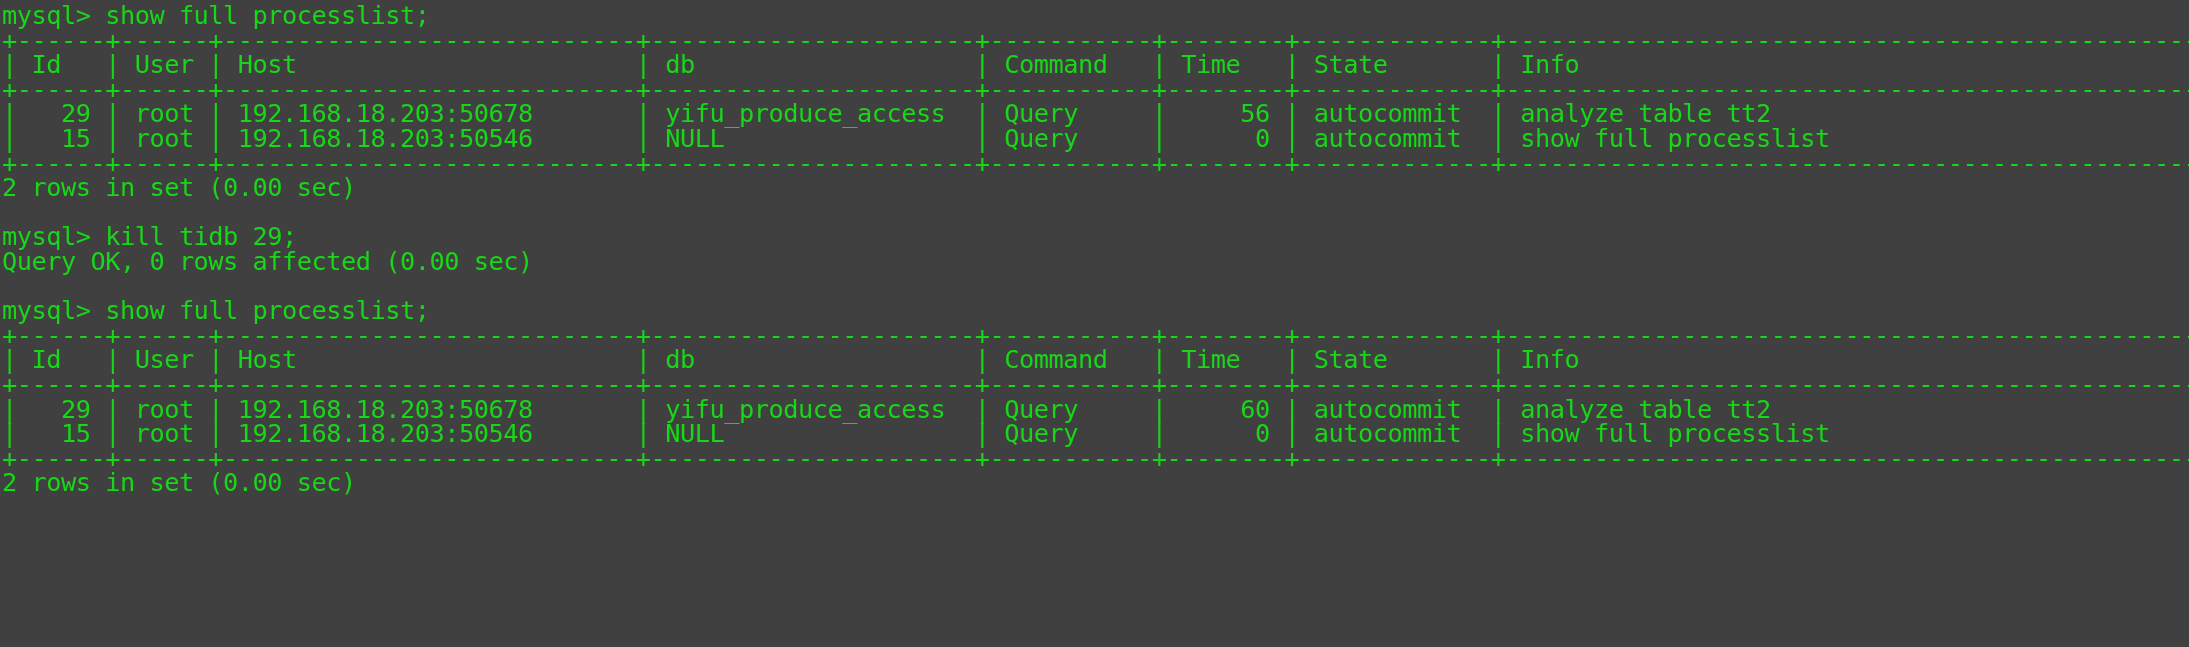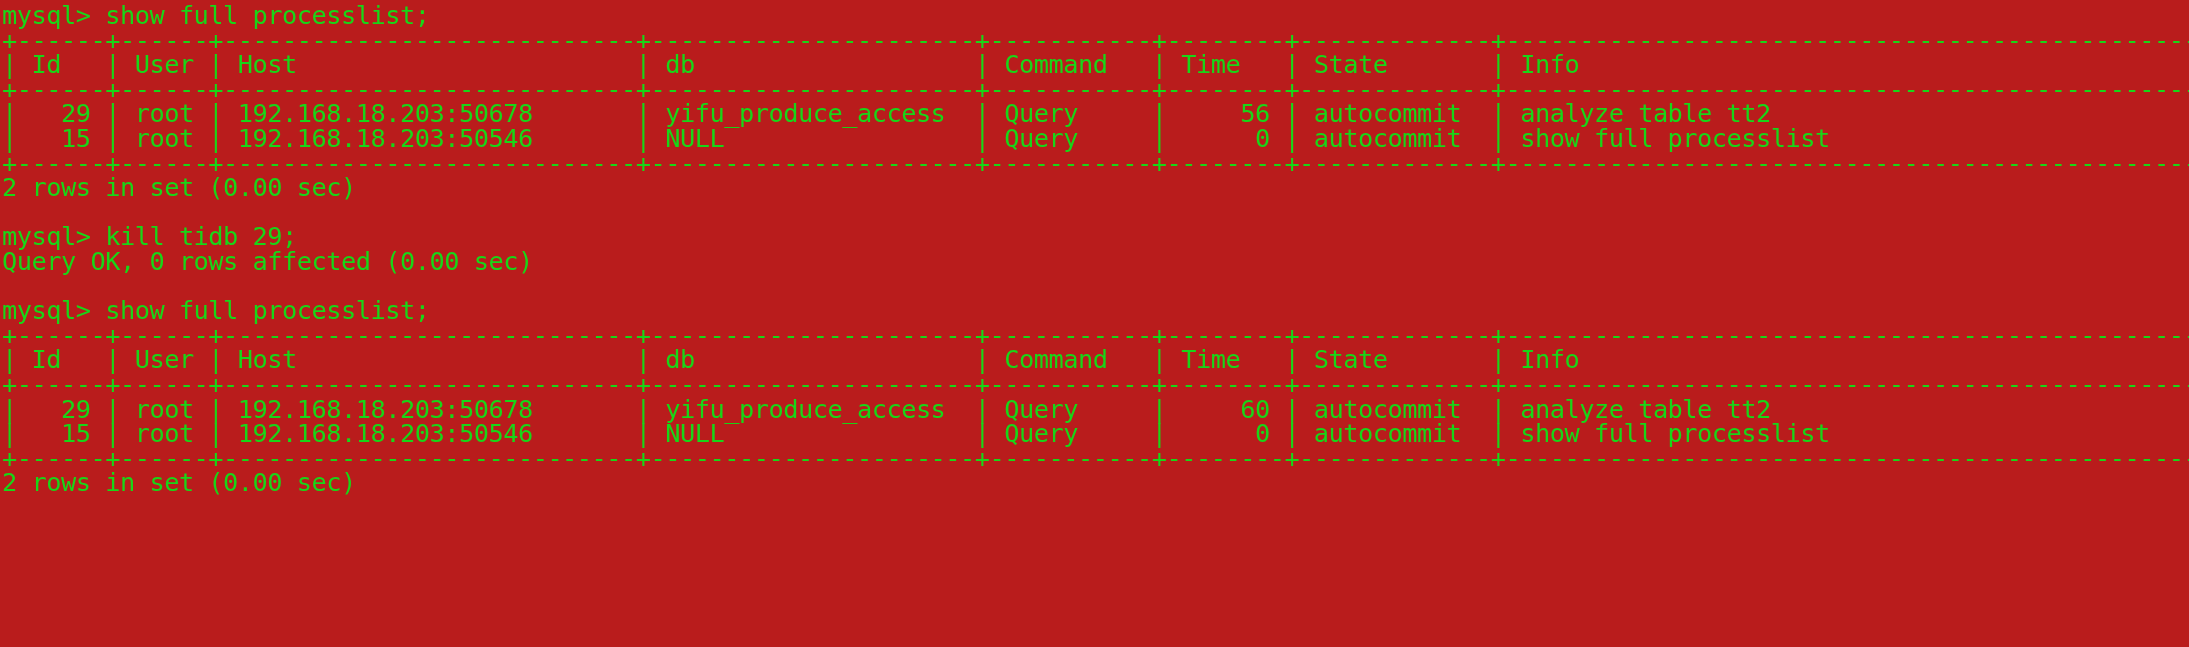--- a/index.html
+++ b/index.html
@@ -10,21 +10,21 @@
   }
   body {
     width: 2189px;
     height: 647px;
     overflow: hidden;
   }
   #terminal {
     position: relative;
     width: 2189px;
     height: 647px;
-    background: #b91c1c;
+    background: #404040;
     color: #18d618;
     font-family: "DejaVu Sans Mono", "Liberation Mono", monospace;
     font-size: 25.3px;
     line-height: 24.6px;
     letter-spacing: 0px;
     padding: 0;
     box-sizing: border-box;
   }
   #screen {
     position: absolute;

